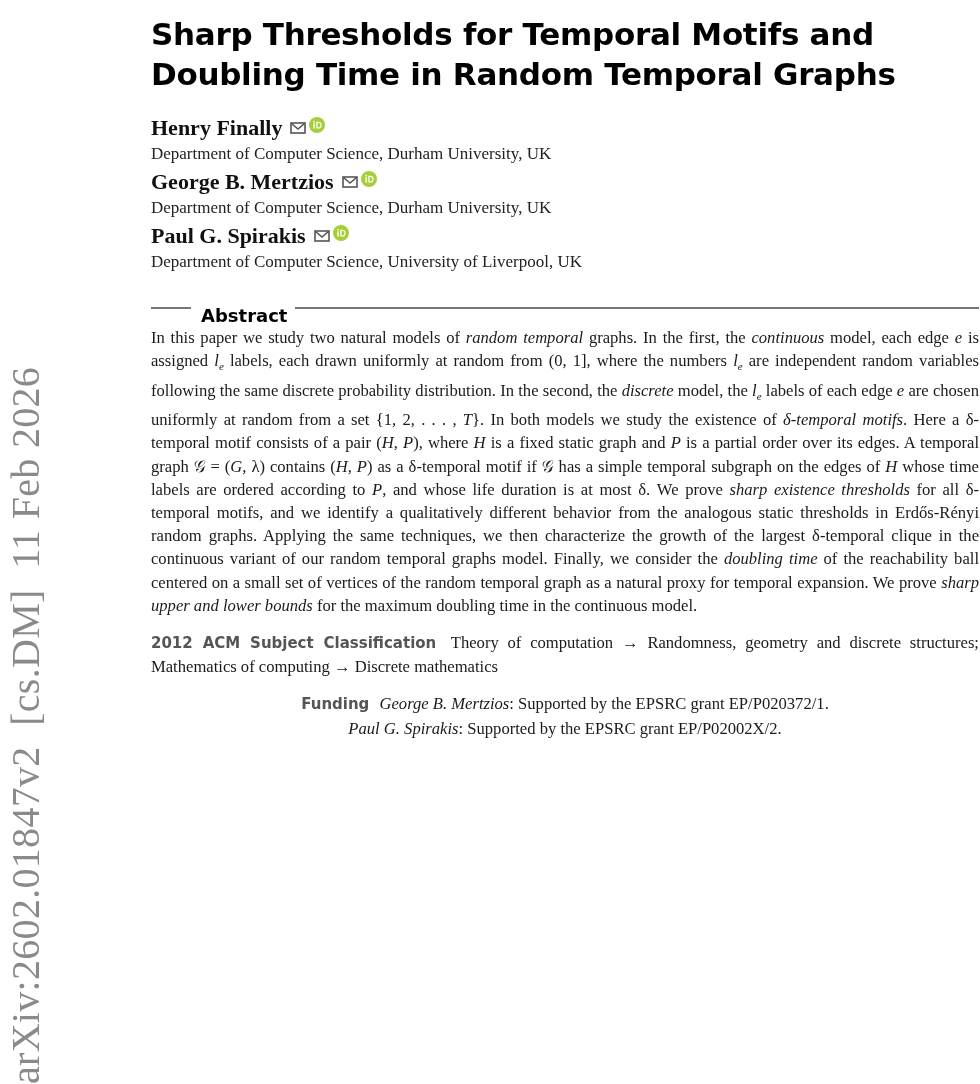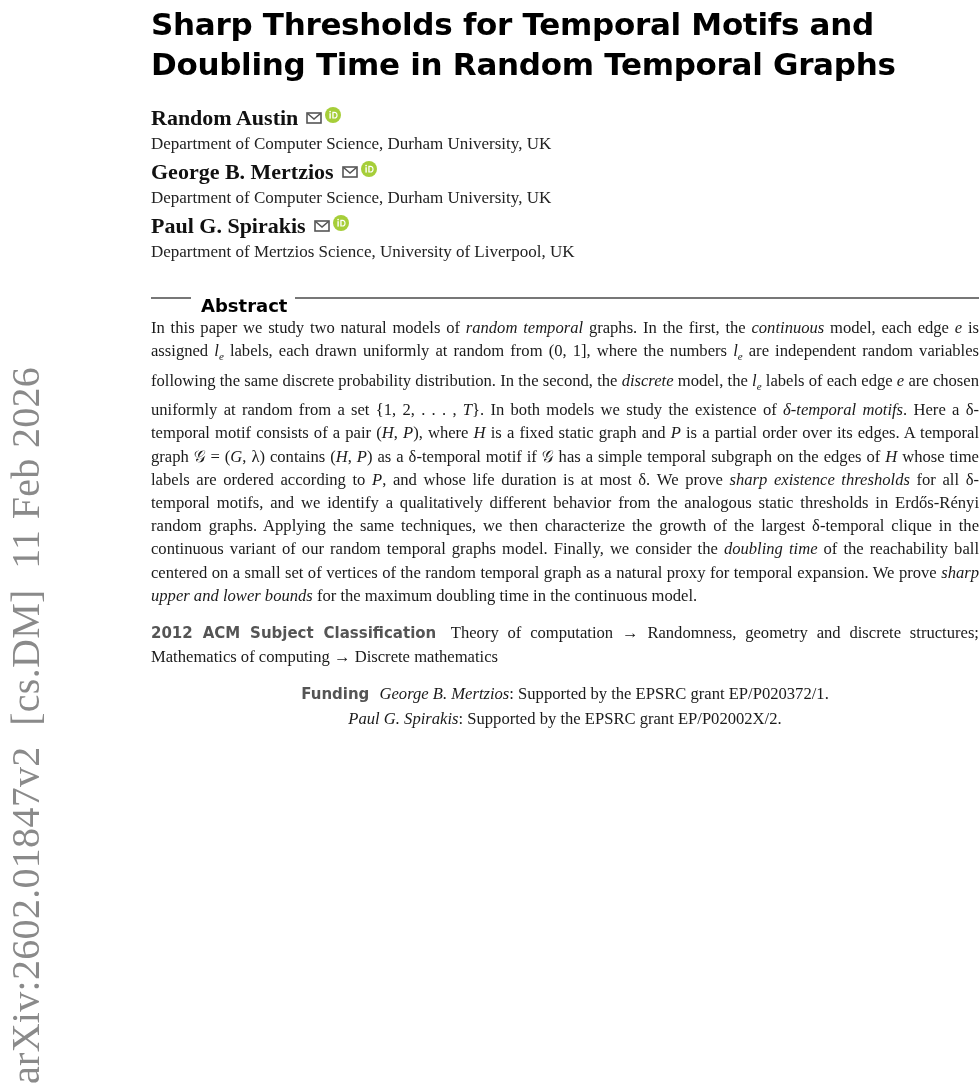--- a/index.html
+++ b/index.html
@@ -21,21 +21,21 @@
 
   .page { position: absolute; left: 151px; top: 0; width: 828px; }
 
   .title {
     font-family: "DejaVu Sans", "Liberation Sans", sans-serif;
     font-weight: bold;
     font-size: 31px;
     line-height: 40px;
     color: #000;
     margin: 0;
-    padding-top: 4px;
+    padding-top: 14px;
     letter-spacing: -0.3px;
   }
   .title-line { display: block; white-space: nowrap; }
 
   .authors { margin-top: 20px; }
   .author { margin-bottom: 4px; }
   .author-name-row { display: flex; align-items: center; height: 28px; }
   .author-name {
     font-family: "Liberation Serif", "DejaVu Serif", serif;
     font-weight: bold;
@@ -96,21 +96,21 @@
 <div class="page">
 
   <h1 class="title">
     <span class="title-line">Sharp Thresholds for Temporal Motifs and</span>
     <span class="title-line">Doubling Time in Random Temporal Graphs</span>
   </h1>
 
   <div class="authors">
     <div class="author">
       <div class="author-name-row">
-        <span class="author-name">Random Austin</span>
+        <span class="author-name">Henry Finally</span>
         <svg class="mail-icon" viewBox="0 0 16 12">
             <rect x="1" y="1" width="14" height="10" fill="none" stroke="#555" stroke-width="1.6"></rect>
             <polyline points="1.5,1.5 8,7 14.5,1.5" fill="none" stroke="#555" stroke-width="1.6"></polyline>
           </svg>
         <svg class="orcid-icon" viewBox="0 0 16 16">
             <circle cx="8" cy="8" r="8" fill="#a6ce39"></circle>
             <rect x="4.4" y="6.2" width="1.4" height="5.4" fill="#fff"></rect>
             <circle cx="5.1" cy="4.6" r="0.85" fill="#fff"></circle>
             <path d="M7.3 4.8h2.2c2 0 3.1 1.3 3.1 3.4s-1.2 3.4-3.1 3.4H7.3z M8.6 6v4.4h0.9c1.3 0 1.9-0.9 1.9-2.2S10.8 6 9.5 6z" fill="#fff"></path>
           </svg>
@@ -142,21 +142,21 @@
             <rect x="1" y="1" width="14" height="10" fill="none" stroke="#555" stroke-width="1.6"></rect>
             <polyline points="1.5,1.5 8,7 14.5,1.5" fill="none" stroke="#555" stroke-width="1.6"></polyline>
           </svg>
         <svg class="orcid-icon" viewBox="0 0 16 16">
             <circle cx="8" cy="8" r="8" fill="#a6ce39"></circle>
             <rect x="4.4" y="6.2" width="1.4" height="5.4" fill="#fff"></rect>
             <circle cx="5.1" cy="4.6" r="0.85" fill="#fff"></circle>
             <path d="M7.3 4.8h2.2c2 0 3.1 1.3 3.1 3.4s-1.2 3.4-3.1 3.4H7.3z M8.6 6v4.4h0.9c1.3 0 1.9-0.9 1.9-2.2S10.8 6 9.5 6z" fill="#fff"></path>
           </svg>
       </div>
-      <div class="affiliation">Department of Mertzios Science, University of Liverpool, UK</div>
+      <div class="affiliation">Department of Computer Science, University of Liverpool, UK</div>
     </div>
   </div>
 
   <div class="abstract-head">
     <div class="rule-short"></div>
     <span class="abstract-title">Abstract</span>
     <div class="rule-long"></div>
   </div>
 
   <div class="abstract-body" id="abstract-body"><span>In this paper we study two natural models of </span><i>random temporal</i><span> graphs. In the first, the </span><i>continuous</i><span> model, each edge </span><i>e</i><span> is assigned </span><i>l<sub style="font-size: 11px;">e</sub></i><span> labels, each drawn uniformly at random from (0, 1], where the numbers </span><i>l<sub style="font-size: 11px;">e</sub></i><span> are independent random variables following the same discrete probability distribution. In the second, the </span><i>discrete</i><span> model, the </span><i>l<sub style="font-size: 11px;">e</sub></i><span> labels of each edge </span><i>e</i><span> are chosen uniformly at random from a set {1, 2, . . . , </span><i>T</i><span>}. In both models we study the existence of </span><i>δ-temporal motifs</i><span>. Here a δ-temporal motif consists of a pair (</span><i>H</i><span>, </span><i>P</i><span>), where </span><i>H</i><span> is a fixed static graph and </span><i>P</i><span> is a partial order over its edges. A temporal graph 𝒢 = (</span><i>G</i><span>, λ) contains (</span><i>H</i><span>, </span><i>P</i><span>) as a δ-temporal motif if 𝒢 has a simple temporal subgraph on the edges of </span><i>H</i><span> whose time labels are ordered according to </span><i>P</i><span>, and whose life duration is at most δ. We prove </span><i>sharp existence thresholds</i><span> for all δ-temporal motifs, and we identify a qualitatively different behavior from the analogous static thresholds in Erdős-Rényi random graphs. Applying the same techniques, we then characterize the growth of the largest δ-temporal clique in the continuous variant of our random temporal graphs model. Finally, we consider the </span><i>doubling time</i><span> of the reachability ball centered on a small set of vertices of the random temporal graph as a natural proxy for temporal expansion. We prove </span><i>sharp upper and lower bounds</i><span> for the maximum doubling time in the continuous model.</span></div>

